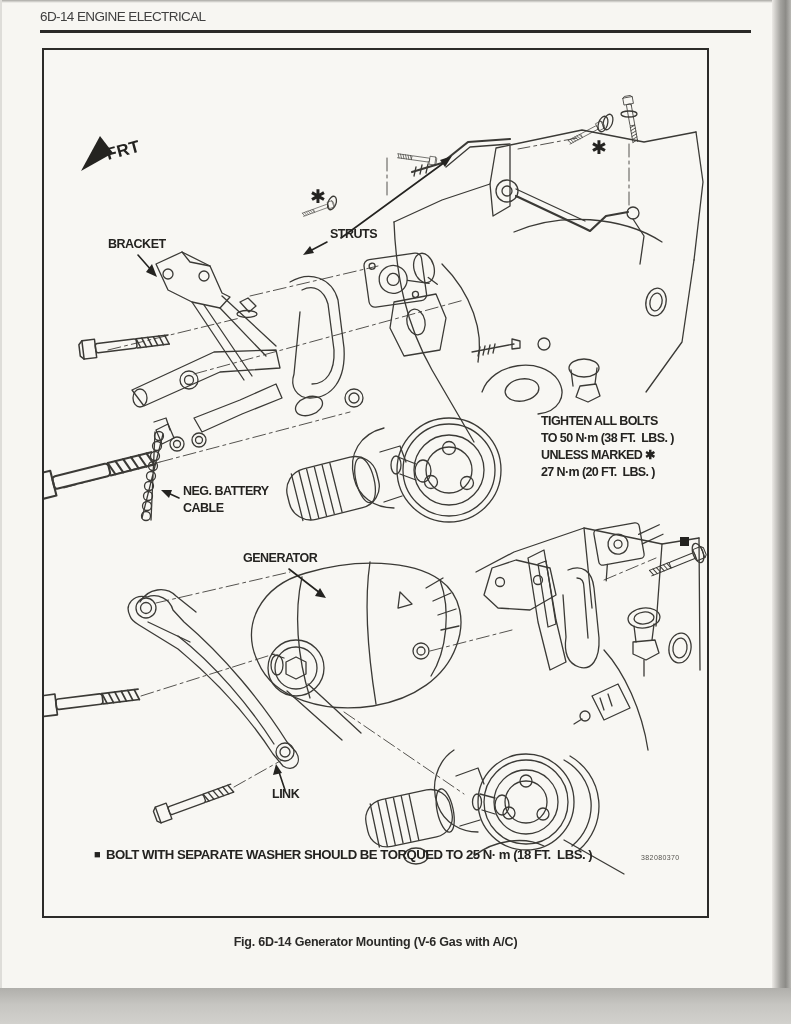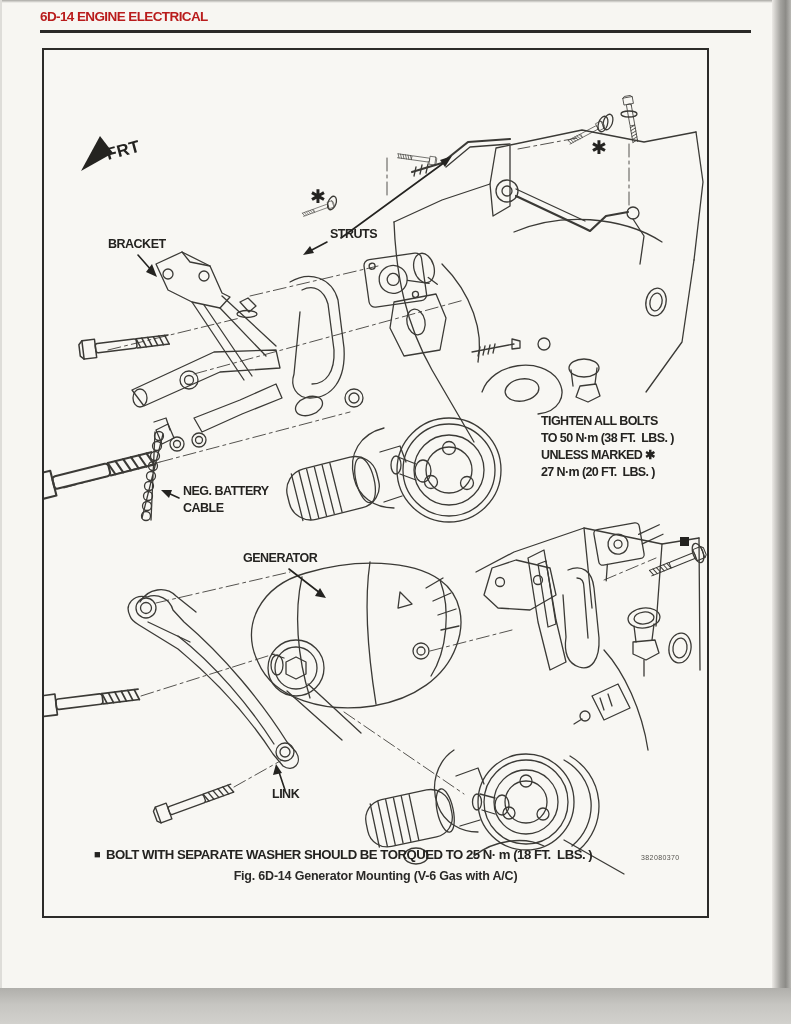--- a/index.html
+++ b/index.html
@@ -12,31 +12,31 @@
   
   .edge-top{position:absolute;left:0;top:0;width:100%;height:3px;
     background:linear-gradient(180deg,#a9a8a4,rgba(169,168,164,0));}
   .edge-left{position:absolute;left:0;top:0;width:2px;height:100%;background:#deddd9;}
   .edge-right{position:absolute;right:0;top:0;width:19px;height:100%;
     background:linear-gradient(90deg,#eceae6 0%,#a3a29e 45%,#8c8b87 72%,#b9b8b4 100%);}
   .edge-bottom{position:absolute;left:0;bottom:0;width:100%;height:36px;
     background:linear-gradient(180deg,#b0afab 0%,#c6c5c1 45%,#d2d1cd 100%);}
   .header{
     position:absolute;left:40px;top:9px;
-    font-size:13.5px;font-weight:700;letter-spacing:-0.6px;color:#b91c1c;
+    font-size:13.5px;font-weight:400;letter-spacing:-0.6px;color:#404040;
   }
   .header-rule{
     position:absolute;left:40px;top:30px;width:711px;height:2.5px;background:#2a2927;
   }
   .figure-box{
     position:absolute;left:42px;top:48px;width:663px;height:866px;
     border:2px solid #2c2b29;background:#f8f7f3;
   }
   .caption{
-    position:absolute;left:42px;top:869px;width:667px;text-align:center;
+    position:absolute;left:42px;top:935px;width:667px;text-align:center;
     font-size:12.5px;font-weight:700;letter-spacing:-0.2px;color:#2a2927;
   }
   svg{display:block;}
   svg path,svg circle,svg ellipse,svg rect,svg polygon,svg polyline,svg line{
     fill:none;stroke:#3b3a36;stroke-width:1.3;stroke-linecap:round;stroke-linejoin:round;
   }
   svg .fill{fill:#242320;stroke:none;}
   svg .thick{stroke-width:2.2;}
   svg .cl{stroke:#55534f;stroke-width:1;stroke-dasharray:13 4 3 4;}
   svg .arrow{stroke:#242320;stroke-width:1.6;}

